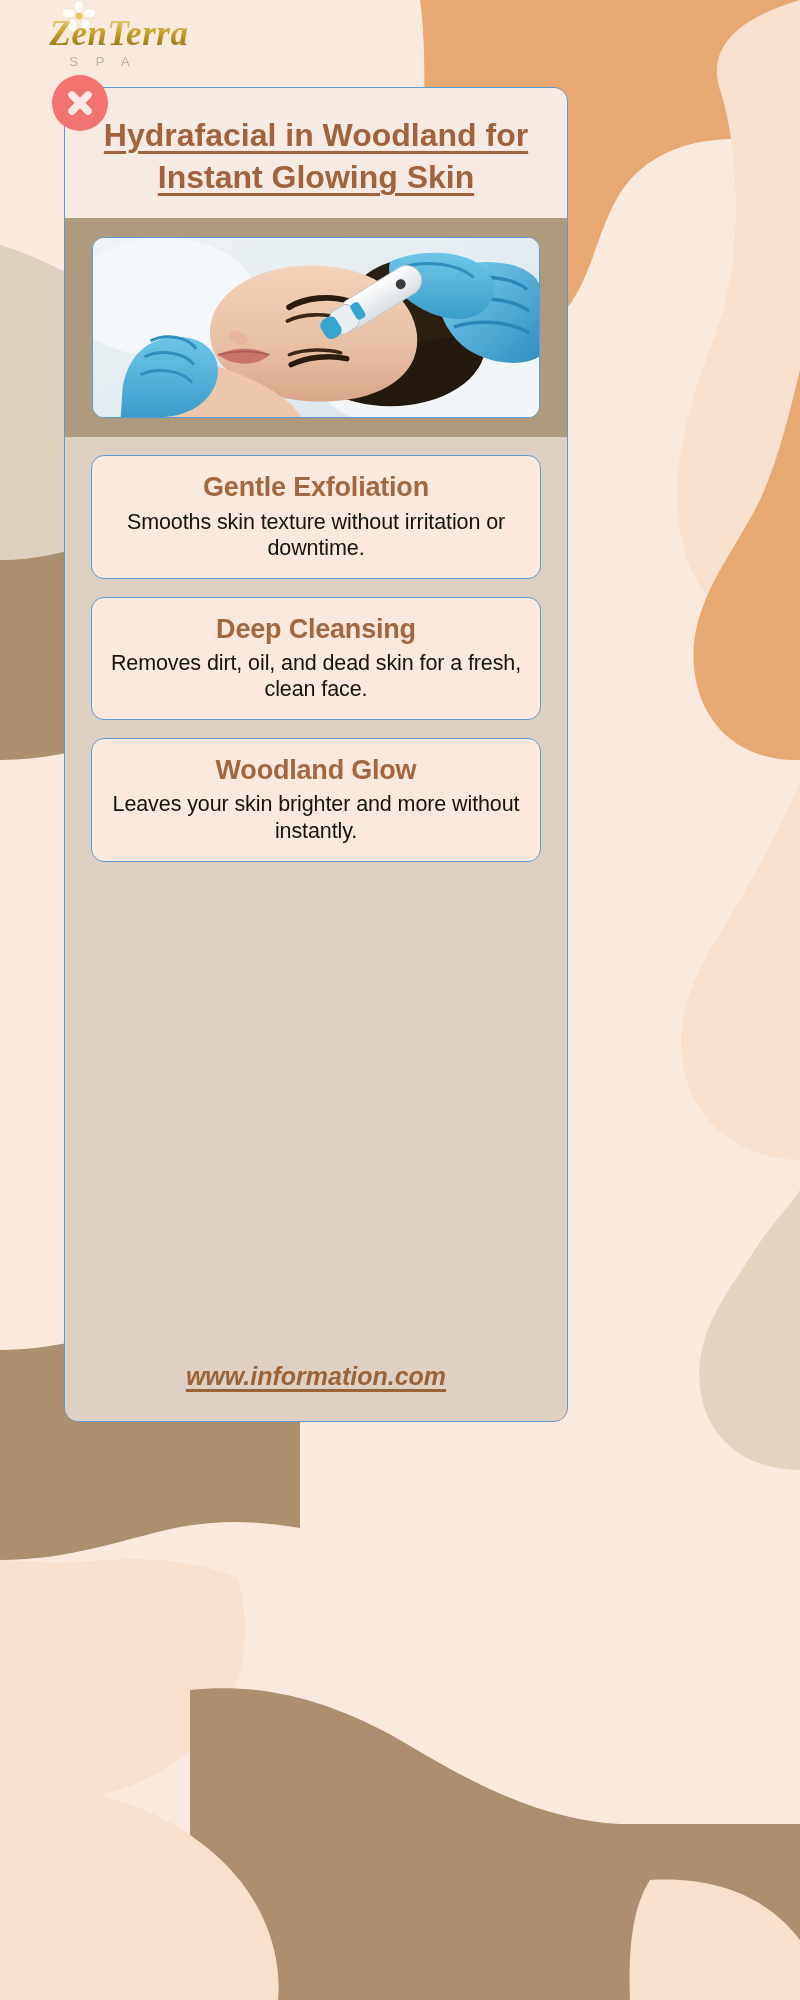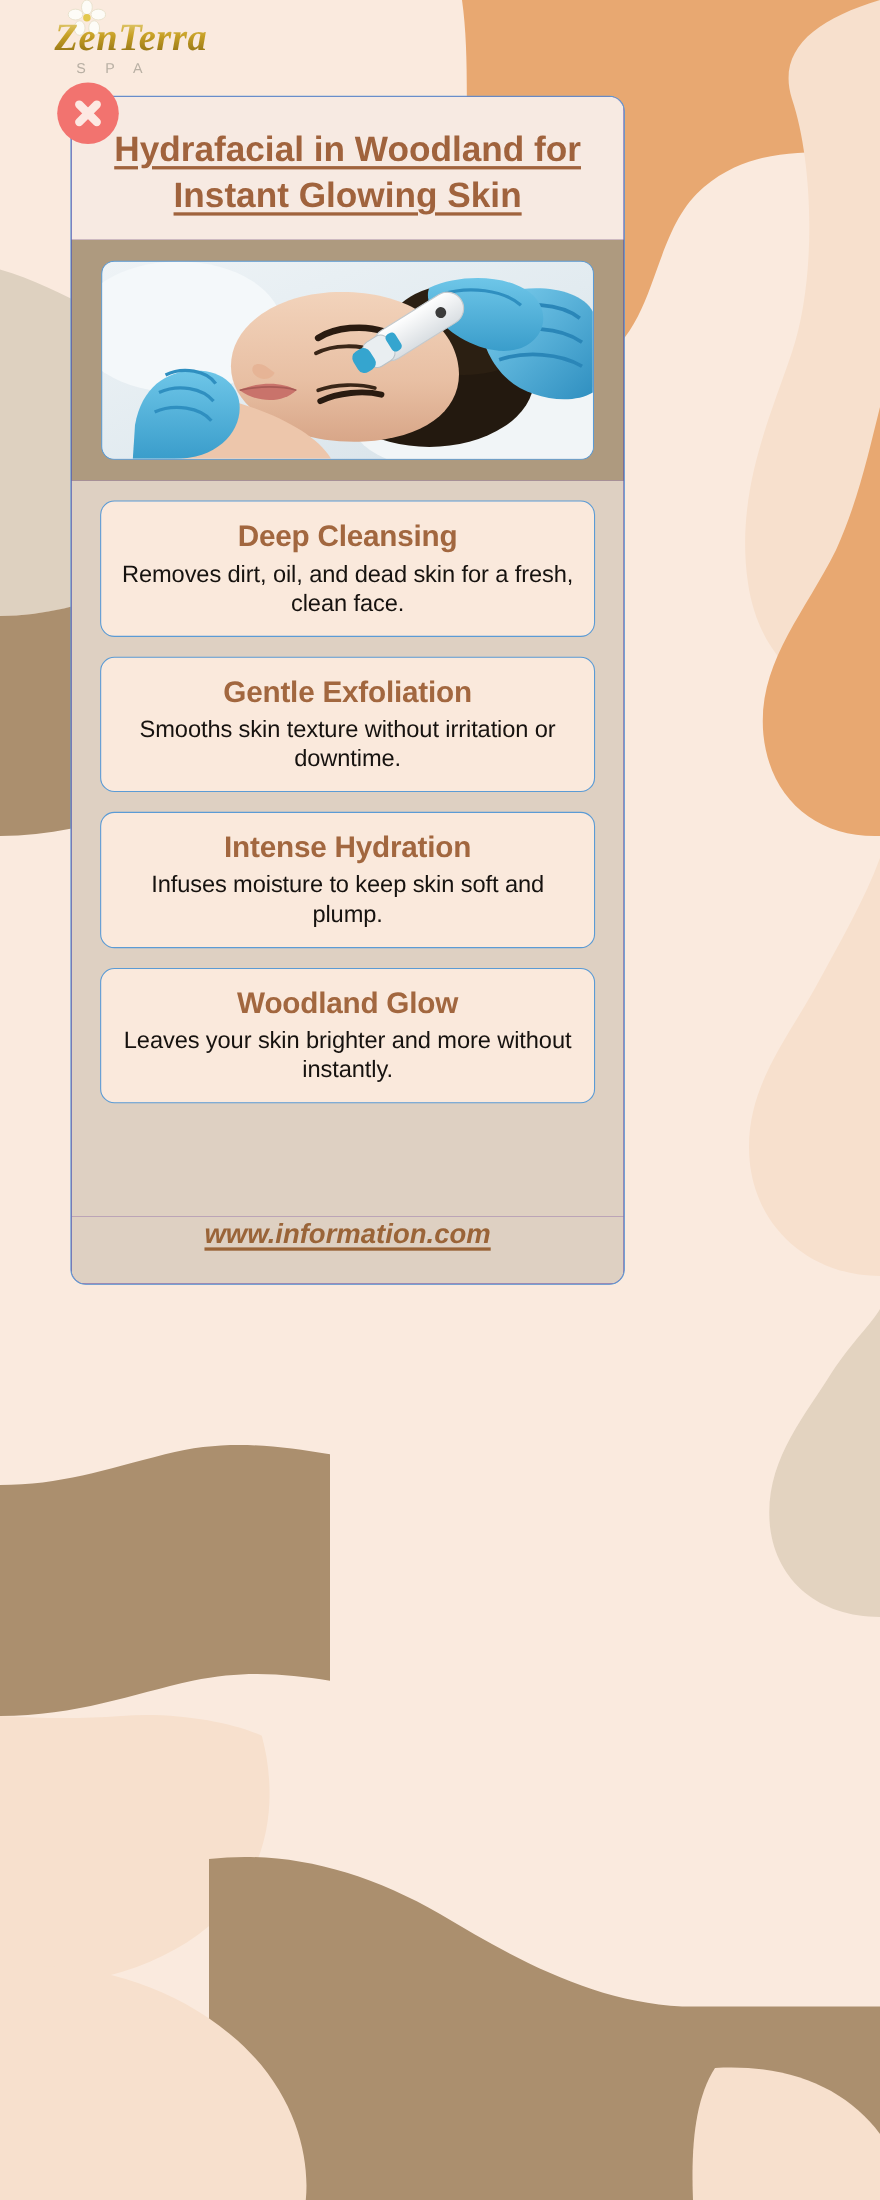--- a/index.html
+++ b/index.html
@@ -86,24 +86,24 @@
     justify-content: center;
   }
   #close-btn svg { display: block; }
 
   
   #poster {
     position: absolute;
     left: 64px;
     top: 87px;
     width: 504px;
-    height: 1081px;
+    height: 1335px;
     border: 1.5px solid #5b9bd5;
     border-radius: 14px;
-    background: #4c1d95;
+    background: #f97316;
     overflow: hidden;
     z-index: 4;
   }
 
   .title-zone {
     background: #f7eae2;
     padding: 26px 28px 20px 28px;
   }
 
   #poster-title {
@@ -345,33 +345,29 @@
             <rect x="262" y="62" width="10" height="18" rx="4" fill="#35a5cf"></rect>
             <circle cx="318" cy="71" r="5" fill="#3b3b3b"></circle>
           </g>
         </svg>
       </div>
     </div>
 
     <div class="features">
 
       <div class="feature-card">
+        <div class="feature-title">Gentle Exfoliation</div>
+        <div class="feature-desc">Smooths skin texture without irritation or downtime.</div>
+      </div>
+
+      <div class="feature-card">
         <div class="feature-title">Deep Cleansing</div>
         <div class="feature-desc">Removes dirt, oil, and dead skin for a fresh, clean face.</div>
       </div>
 
-      <div class="feature-card">
-        <div class="feature-title">Gentle Exfoliation</div>
-        <div class="feature-desc">Smooths skin texture without irritation or downtime.</div>
-      </div>
-
-      <div class="feature-card">
-        <div class="feature-title">Intense Hydration</div>
-        <div class="feature-desc">Infuses moisture to keep skin soft and plump.</div>
-      </div>
 
       <div class="feature-card">
         <div class="feature-title">Woodland Glow</div>
         <div class="feature-desc">Leaves your skin brighter and more without instantly.</div>
       </div>
 
     </div>
 
     <div class="footer">
       <a class="footer-url">www.information.com</a>

